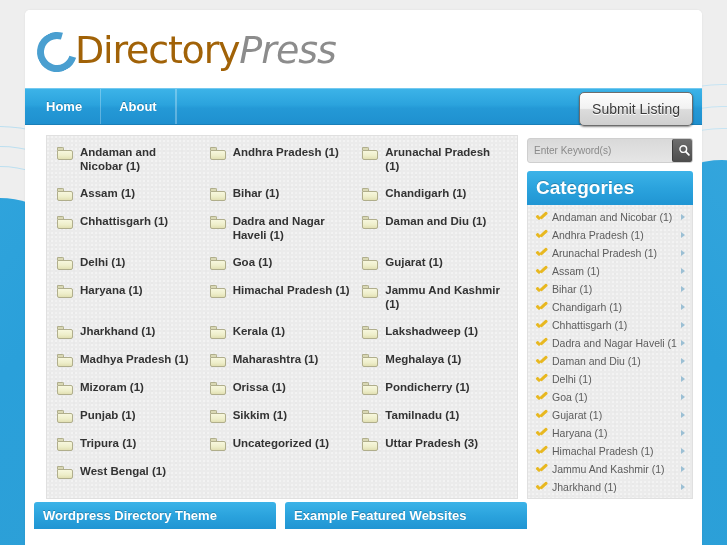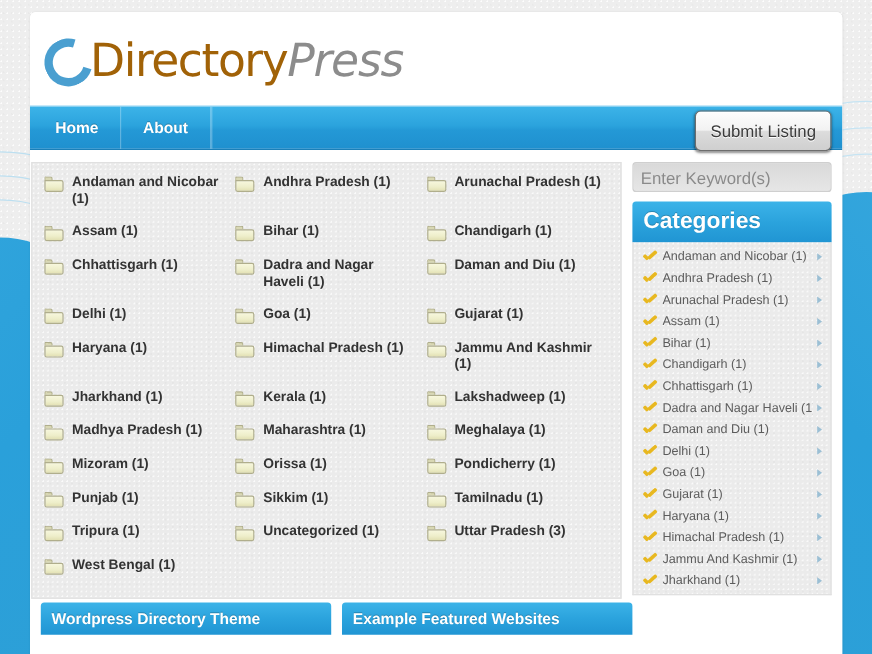--- a/index.html
+++ b/index.html
@@ -166,22 +166,22 @@
     border: 1px solid #6d6d6d;
     border-radius: 5px;
     box-shadow: 0 1px 2px rgba(0,0,0,0.45), inset 0 1px 0 #ffffff;
     cursor: pointer;
     white-space: nowrap;
   }
 
   
   #content-row {
     display: flex;
-    align-items: flex-start;
-    padding: 10px 9px 0 1px;
+    align-items: flex-end;
+    padding: 10px 9px 0 21px;
     gap: 9px;
   }
 
   
   #cat-grid-box {
     width: 493px;
     background: #ebebeb;
     border: 1px solid #e0e0e0;
     background-image:
       radial-gradient(circle at 1px 1px, rgba(255,255,255,0.85) 0.6px, transparent 0.8px),
@@ -244,21 +244,21 @@
     border: 1px solid #cfcfcf;
     border-radius: 3px;
     overflow: hidden;
     margin-bottom: 8px;
   }
   #search-input {
     flex: 1 1 auto;
     border: none;
     outline: none;
     background: transparent;
-    font-size: 14px;
+    font-size: 10px;
     color: #6d6d6d;
     padding: 0 6px;
     font-family: "Liberation Sans", sans-serif;
   }
   #search-input::placeholder { color: #8a8a8a; }
   #search-btn {
     flex: 0 0 auto;
     width: 24px;
     background: linear-gradient(to bottom, #6e6e6e 0%, #4c4c4c 100%);
     border-left: 1px solid #3c3c3c;

